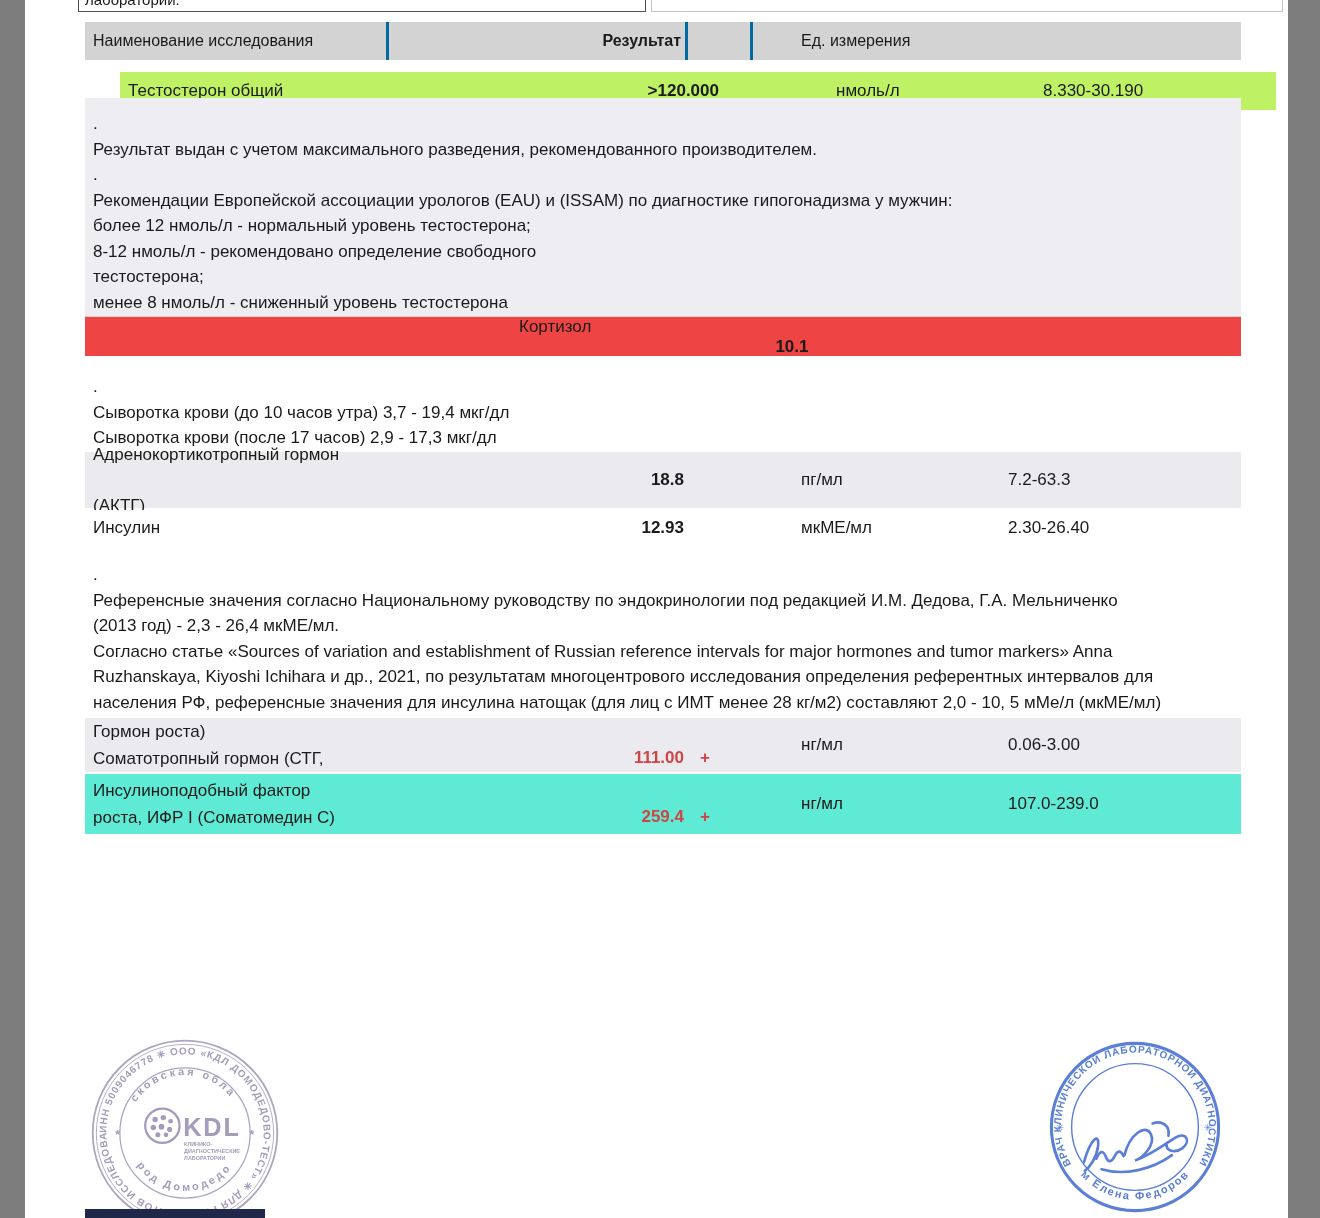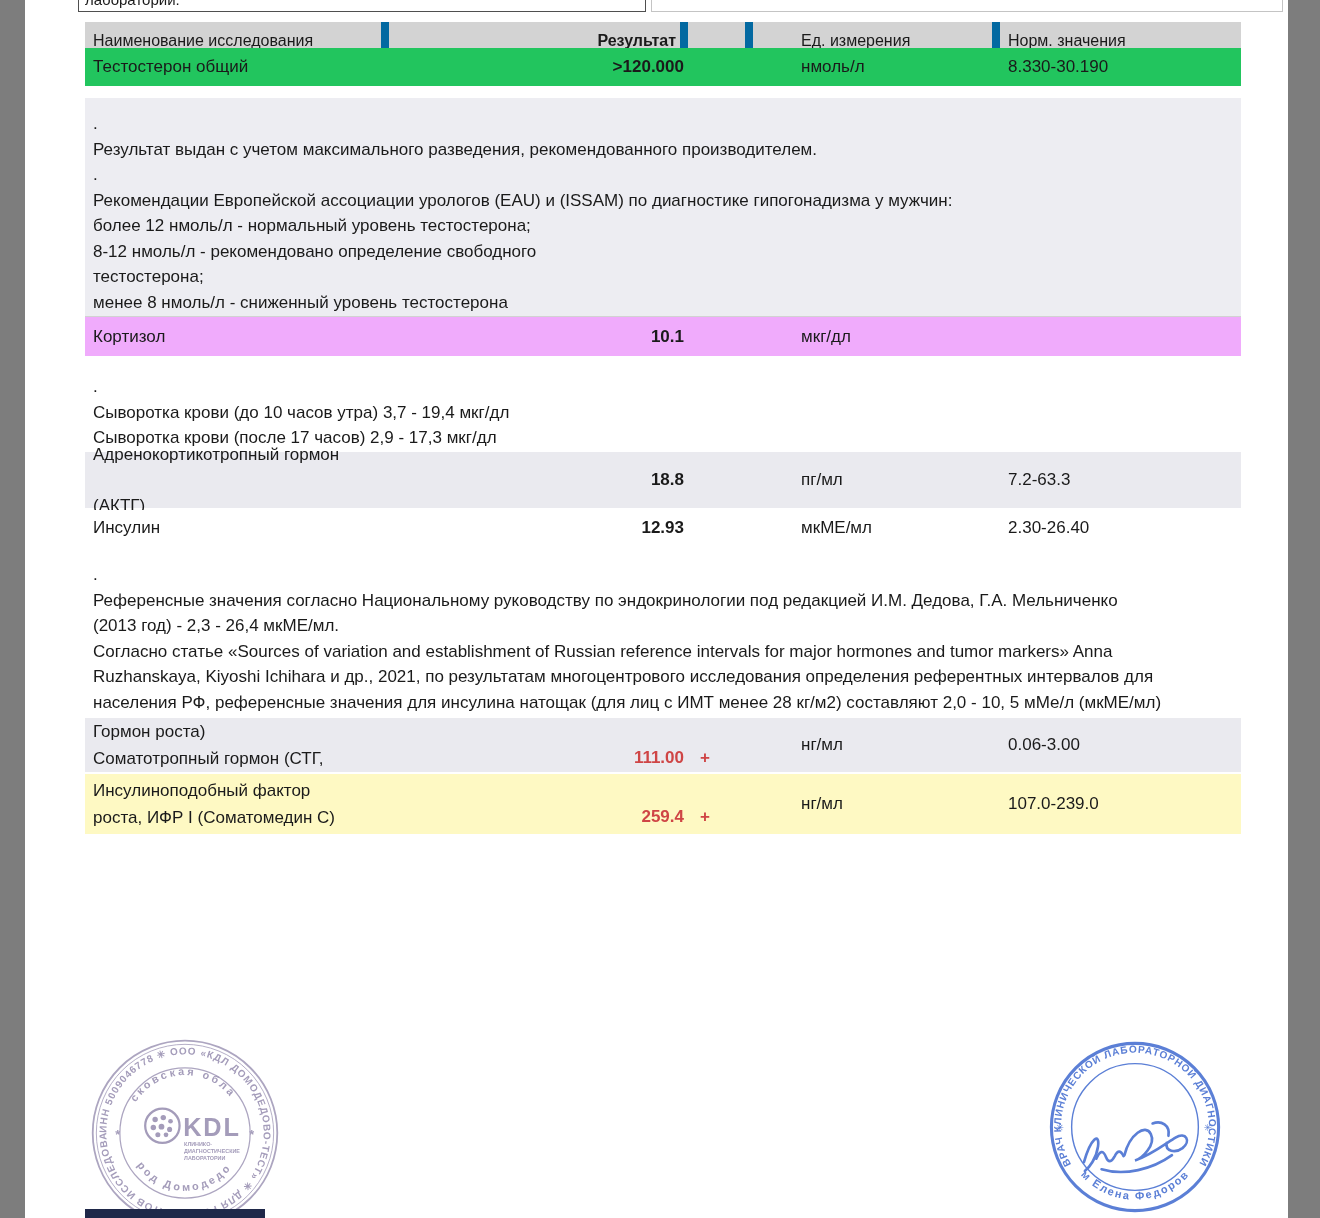--- a/index.html
+++ b/index.html
@@ -20,21 +20,21 @@
 
   
   .trow{position:absolute;left:60px;width:1156px;display:flex;align-items:center;font-size:17px;}
   .cell{box-sizing:border-box;padding-left:8px;}
   .cn{width:304px;}
   .cr{width:299px;text-align:right;padding-right:4px;padding-left:0;font-weight:bold;}
   .cf{width:65px;padding-left:12px;font-weight:bold;}
   .cu{width:247px;padding-left:48px;}
   .cm{width:241px;}
   .thead{top:22px;height:38px;background:#d3d3d3;font-size:16px;}
-  .thead .cell{height:38px;line-height:38px;border-right:8px solid #0369a1;}
+  .thead .cell{height:38px;line-height:38px;border-right:3px solid #0369a1;}
   .thead .cell:last-child{border-right:none;}
   .thead .cr{font-weight:bold;}
   .thead .cn,.thead .cu,.thead .cm{font-weight:normal;}
   .name2{line-height:27px;}
   .abn{color:#cf4545;margin-top:26px;}
   .noteblock{position:absolute;left:60px;width:1156px;box-sizing:border-box;
              padding-left:8px;font-size:17px;line-height:25.5px;}
 
   
   .stamp{position:absolute;}
@@ -53,43 +53,42 @@
     <div class="top-field">
       <span>лаборатории.</span>
     </div>
     <div class="top-field2"></div>
 
     <div class="trow thead">
       <div class="cell cn">Наименование исследования</div>
       <div class="cell cr">Результат</div>
       <div class="cell cf"></div>
       <div class="cell cu">Ед. измерения</div>
-      <div class="cell cm">Норм. значения</div>
-    </div>
-
-    <div class="trow" style="top:48px;height:38px;background:#22c55e;">
+    </div>
+
+    <div class="trow" style="top:72px;height:38px;background:#bef264;margin-left:35px;">
       <div class="cell cn">Тестостерон общий</div>
       <div class="cell cr">&gt;120.000</div>
       <div class="cell cf"></div>
       <div class="cell cu">нмоль/л</div>
       <div class="cell cm">8.330-30.190</div>
     </div>
 
     <div class="noteblock" style="top:98px;height:218px;background:#ededf2;padding-top:13px;">
       <div>.</div>
       <div>Результат выдан с учетом максимального разведения, рекомендованного производителем.</div>
       <div>.</div>
       <div>Рекомендации Европейской ассоциации урологов (EAU) и (ISSAM) по диагностике гипогонадизма у мужчин:</div>
       <div>более 12 нмоль/л - нормальный уровень тестостерона;</div>
       <div>8-12 нмоль/л - рекомендовано определение свободного</div>
       <div>тестостерона;</div>
       <div>менее 8 нмоль/л - сниженный уровень тестостерона</div>
     </div>
 
-    <div class="trow" style="top:316px;height:40px;background:#f0abfc;border-top:1px solid #d2d2d2;">
+    <div class="trow" style="top:316px;height:40px;background:#ef4444;border-top:1px solid #d2d2d2;flex-direction:column;">
       <div class="cell cn">Кортизол</div>
       <div class="cell cr">10.1</div>
       <div class="cell cf"></div>
       <div class="cell cu">мкг/дл</div>
       <div class="cell cm"></div>
     </div>
 
     <div class="noteblock" style="top:356px;height:96px;background:#ffffff;padding-top:18px;">
       <div>.</div>
       <div>Сыворотка крови (до 10 часов утра) 3,7 - 19,4 мкг/дл</div>
@@ -128,21 +127,21 @@
       <div class="cell cn name2">
         <span style="display:block;">Гормон роста)</span>
         <span style="display:block;">Соматотропный гормон (СТГ,</span>
       </div>
       <div class="cell cr abn">111.00</div>
       <div class="cell cf abn">+</div>
       <div class="cell cu">нг/мл</div>
       <div class="cell cm">0.06-3.00</div>
     </div>
 
-    <div class="trow" style="top:774px;height:60px;background:#fef9c3;">
+    <div class="trow" style="top:774px;height:60px;background:#5eead4;">
       <div class="cell cn name2">
         <span style="display:block;">Инсулиноподобный фактор</span>
         <span style="display:block;">роста, ИФР I (Соматомедин С)</span>
       </div>
       <div class="cell cr abn">259.4</div>
       <div class="cell cf abn">+</div>
       <div class="cell cu">нг/мл</div>
       <div class="cell cm">107.0-239.0</div>
     </div>
 

